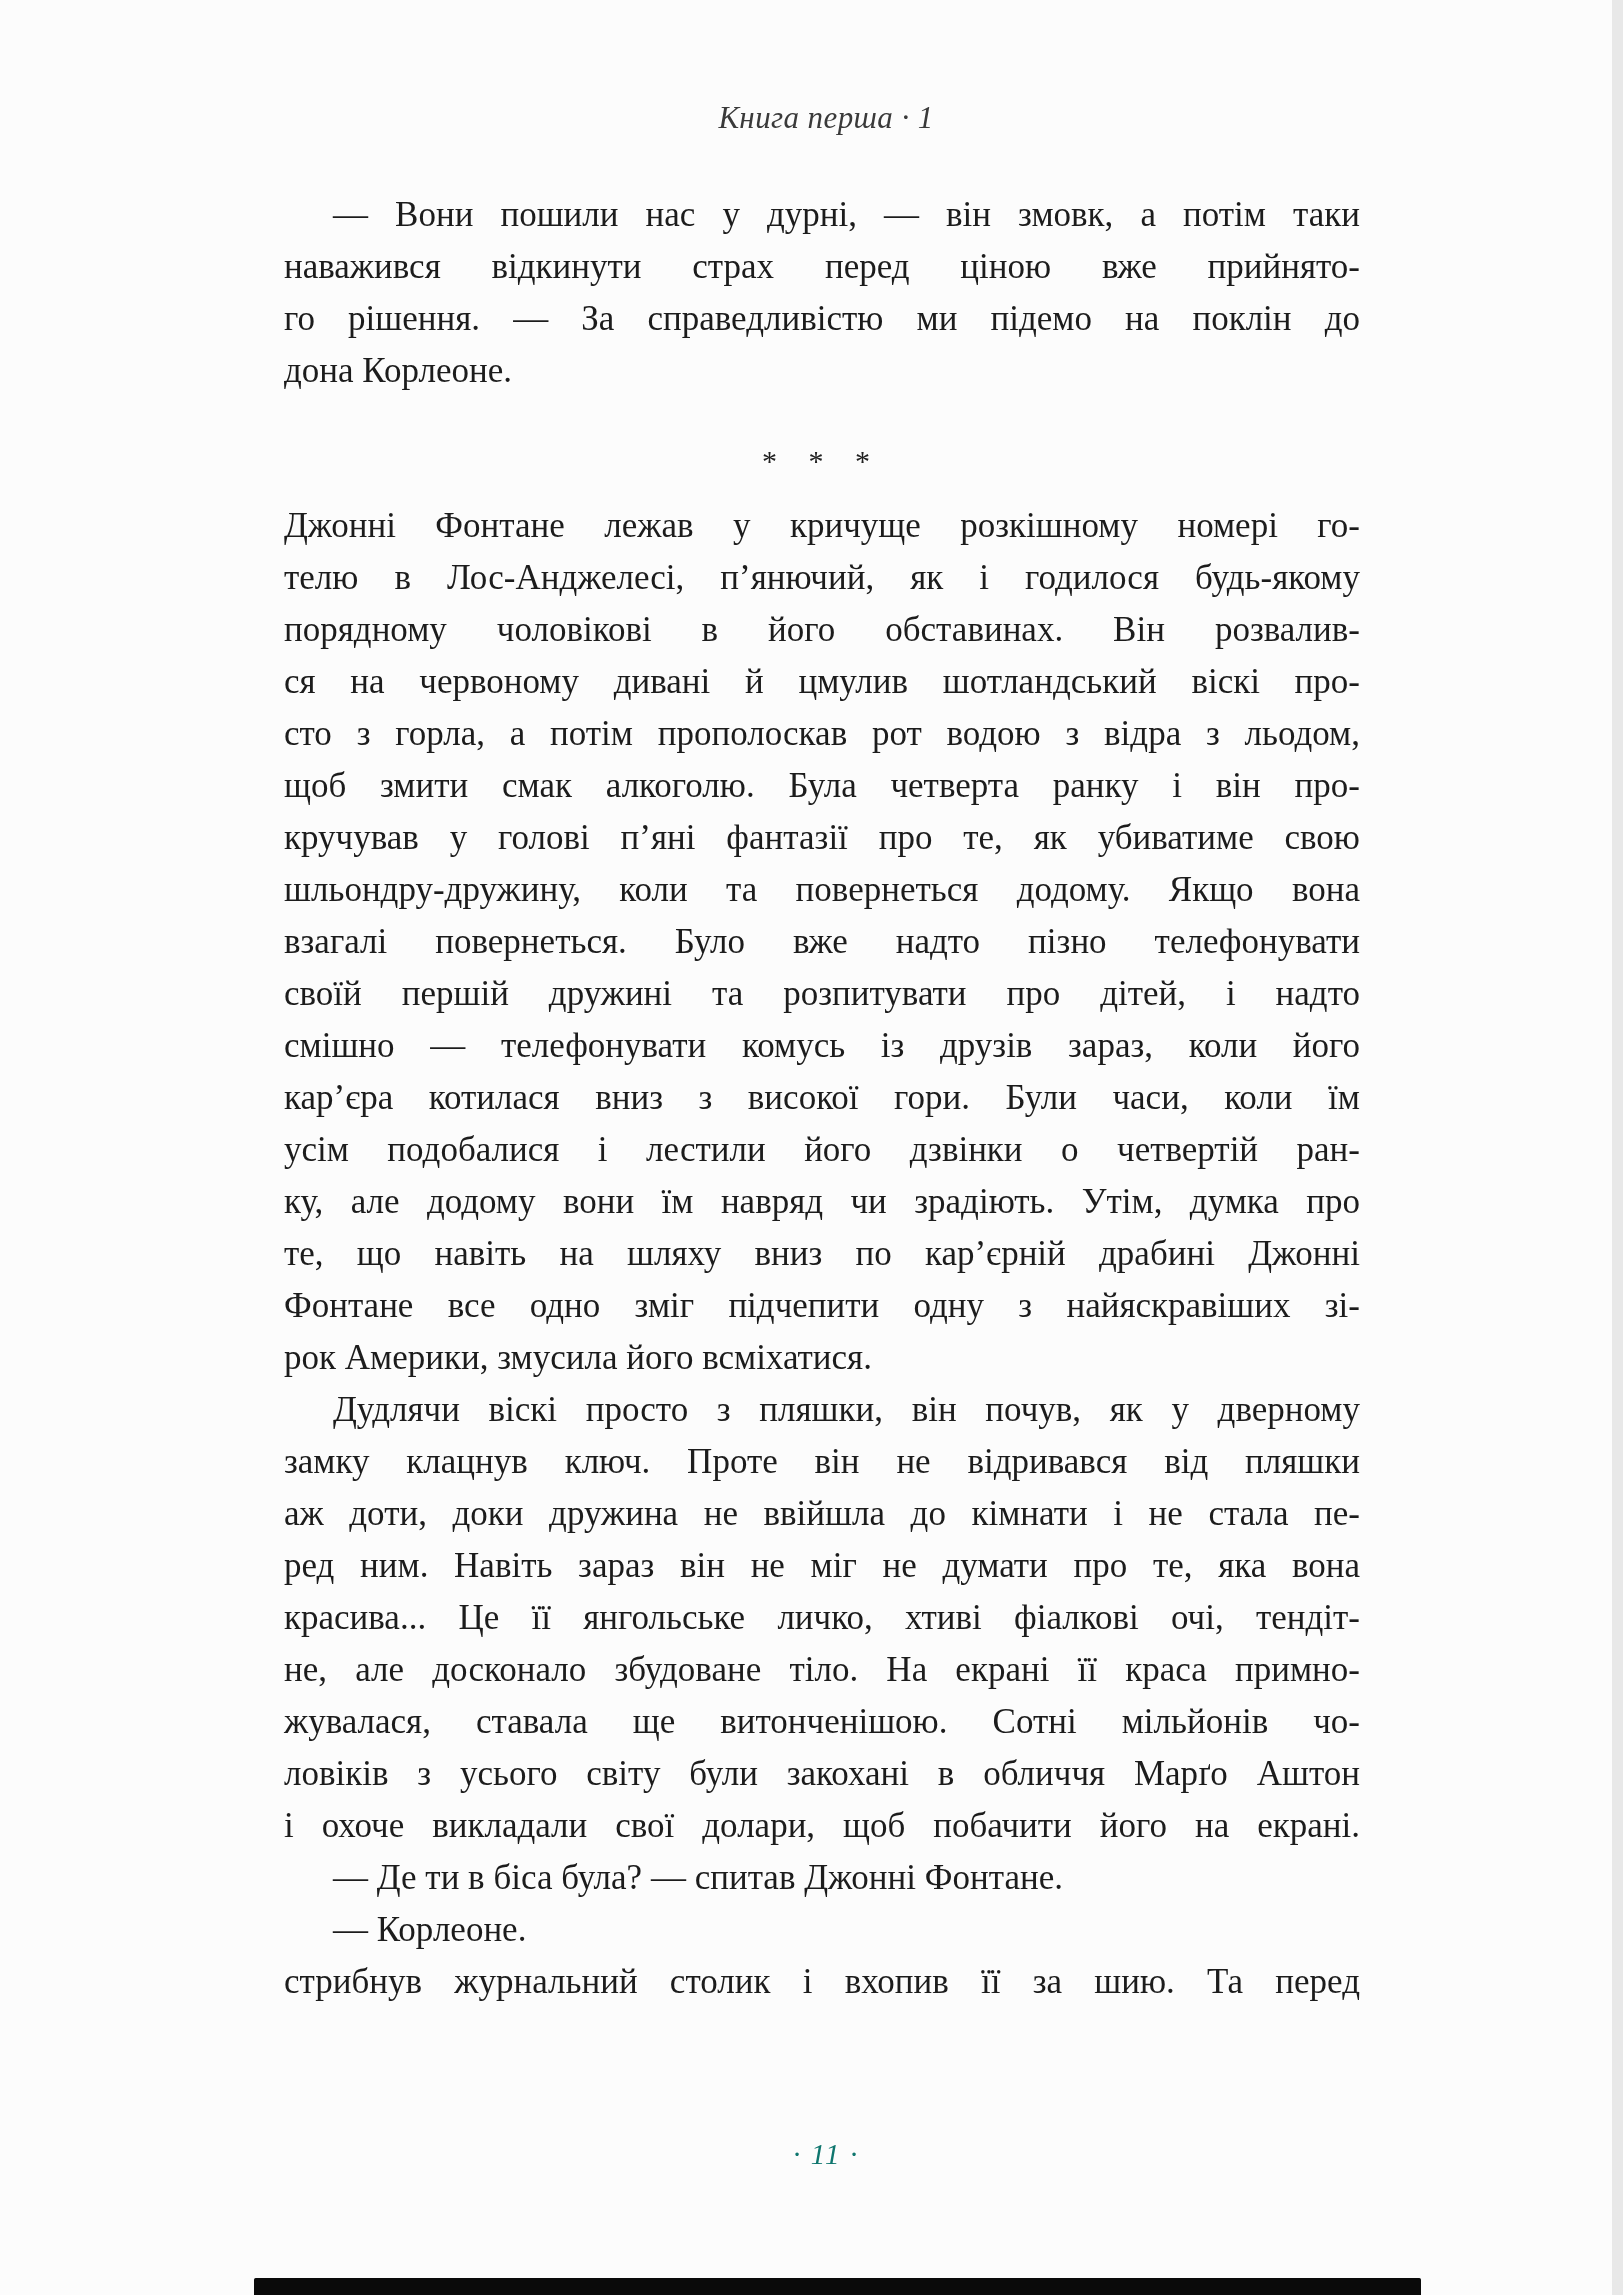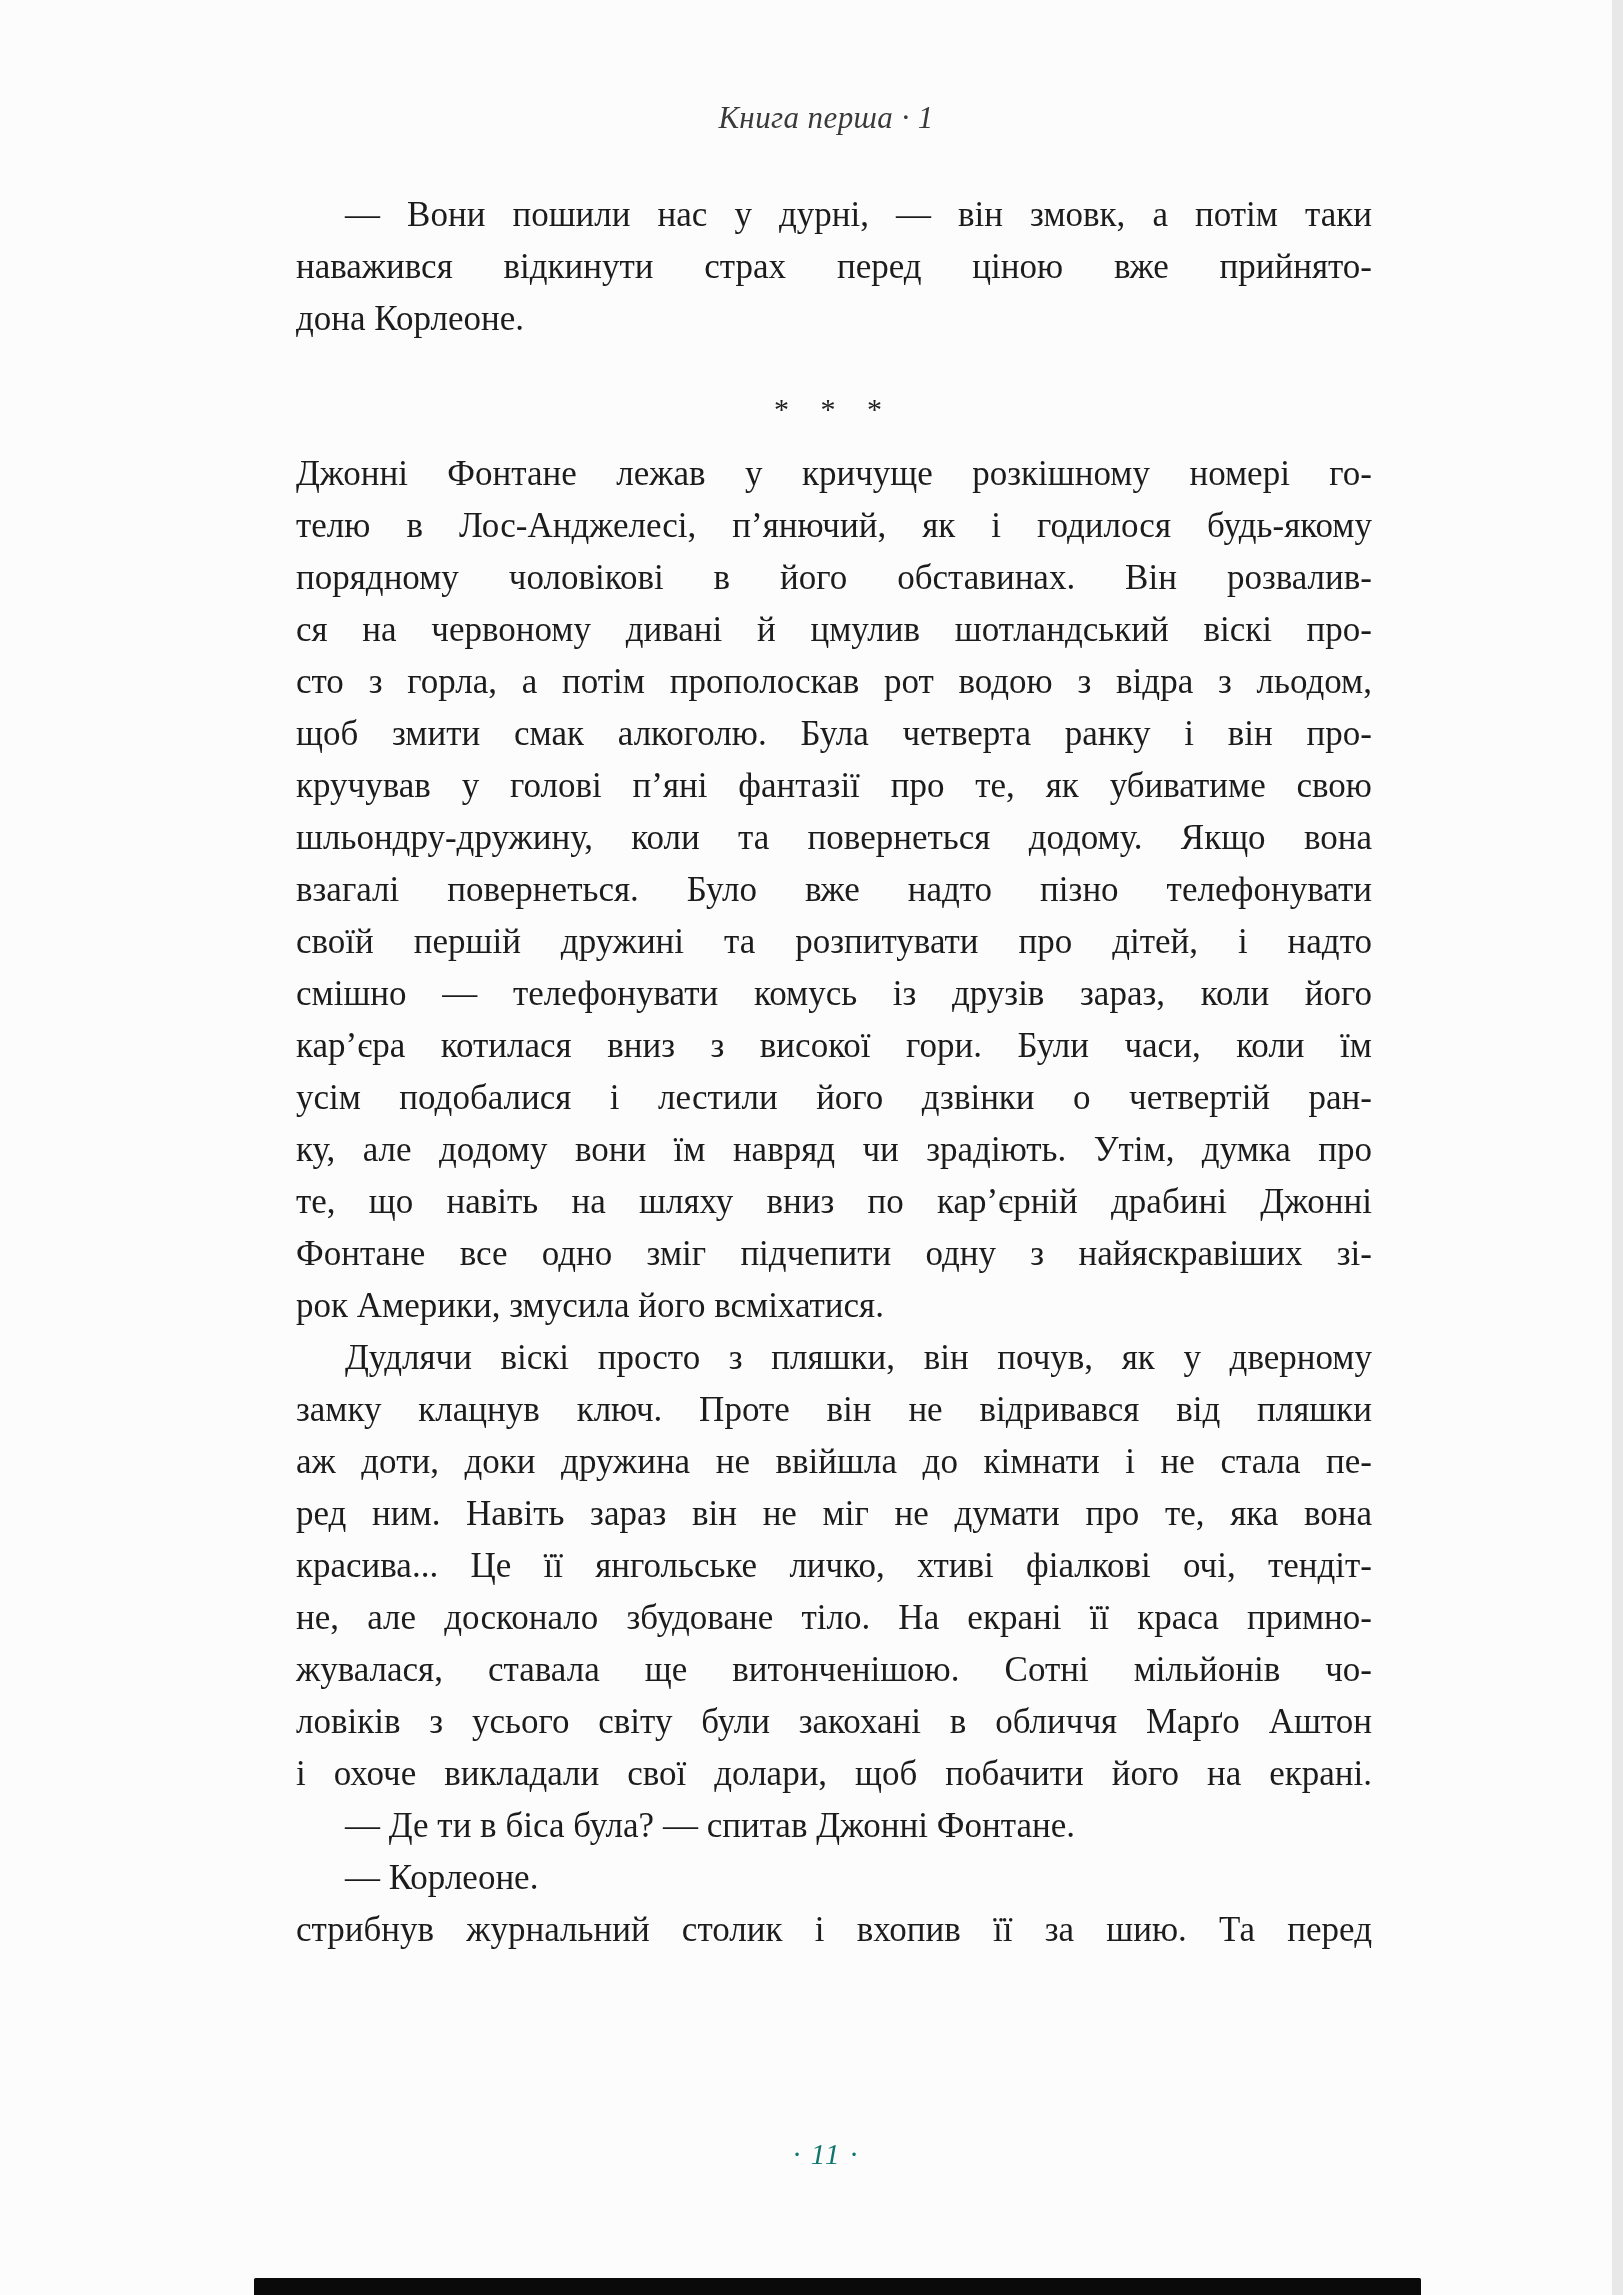--- a/index.html
+++ b/index.html
@@ -24,21 +24,21 @@
     text-align: center;
     font-style: italic;
     font-size: 31px;
     line-height: 36px;
     color: #3a3a3a;
     letter-spacing: 0.4px;
   }
   .text-block {
     position: absolute;
     top: 189px;
-    left: 296px;
+    left: 284px;
     width: 1076px;
     font-size: 35px;
   }
   .line {
     height: 52px;
     line-height: 52px;
     text-align: justify;
     text-align-last: justify;
     white-space: nowrap;
   }
@@ -86,20 +86,21 @@
 </head>
 <body>
 
 <div class="page">
   <div class="chapter-header">Книга перша · 1</div>
 
   <div class="text-block" id="text-block">
       <div class="paragraph">
         <div class="line indent">— Вони пошили нас у дурні, — він змовк, а потім таки</div>
         <div class="line">наважився відкинути страх перед ціною вже прийнято-</div>
+        <div class="line">го рішення. — За справедливістю ми підемо на поклін до</div>
         <div class="line short">дона Корлеоне.</div>
       </div>
       <div class="divider">* * *</div>
       <div class="paragraph">
         <div class="line">Джонні Фонтане лежав у кричуще розкішному номері го-</div>
         <div class="line">телю в Лос-Анджелесі, п’янючий, як і годилося будь-якому</div>
         <div class="line">порядному чоловікові в його обставинах. Він розвалив-</div>
         <div class="line">ся на червоному дивані й цмулив шотландський віскі про-</div>
         <div class="line">сто з горла, а потім прополоскав рот водою з відра з льодом,</div>
         <div class="line">щоб змити смак алкоголю. Була четверта ранку і він про-</div>

